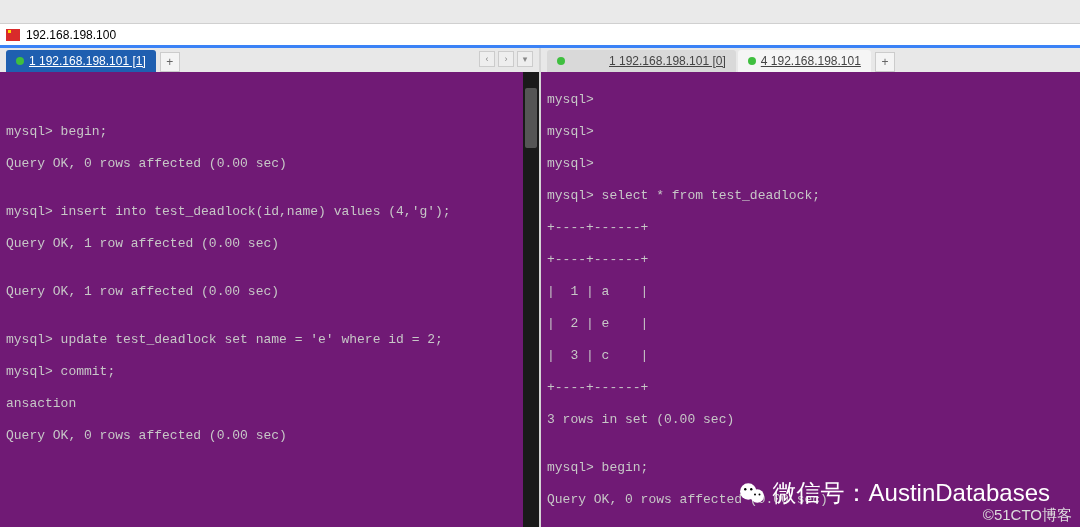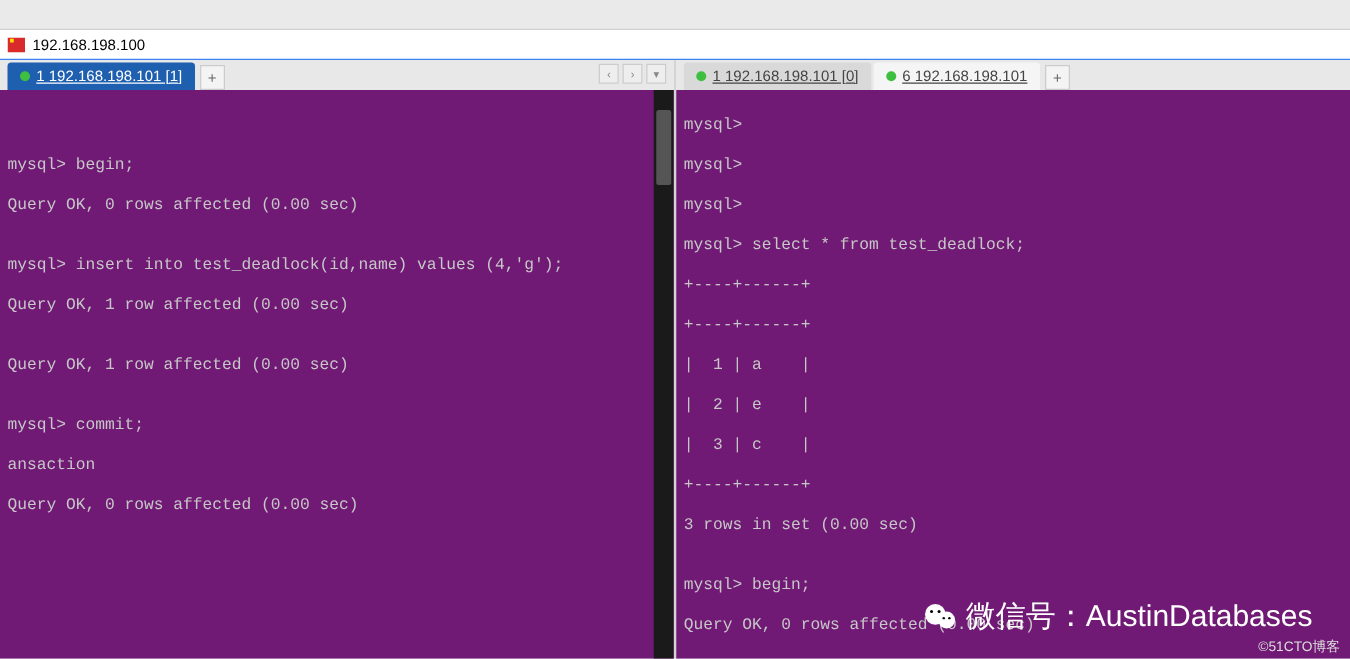--- a/index.html
+++ b/index.html
@@ -1,21 +1,21 @@
 <!DOCTYPE html>
 <html><head>
 <meta charset="utf-8">
 <style>
   * { margin:0; padding:0; box-sizing:border-box; }
   body { font-family: Arial, sans-serif; font-size:12px; background:#f0f0f0; width:1080px; height:527px; overflow:hidden; position:relative; }
 
   .top-toolbar { height:24px; background:#eaeaea; border-bottom:1px solid #d0d0d0; display:flex; align-items:center; padding:0 6px; color:#777;}
   .top-toolbar .icon { margin-right:8px; }
 
-  .addr-row { height:24px; background:#fff; border-bottom:1px solid #3b82f6; display:flex; align-items:center; padding:0 6px; }
+  .addr-row { height:24px; background:#fff; border-bottom:3px solid #3b82f6; display:flex; align-items:center; padding:0 6px; }
   .addr-row .flag { width:14px; height:12px; margin-right:6px; display:inline-block; }
   .addr-row .flag svg { width:14px; height:12px; display:block; }
 
   .panes { display:flex; height:calc(527px - 24px - 24px); }
   .pane { flex:1; display:flex; flex-direction:column; min-width:0; }
   .pane-left { border-right:2px solid #d5d5d5; }
 
   .tabbar { height:24px; background:#e8e8e8; display:flex; align-items:flex-end; padding-left:6px; position:relative; }
   .tab { height:22px; padding:0 10px; display:flex; align-items:center; margin-right:2px; border-top-left-radius:3px; border-top-right-radius:3px; cursor:pointer; font-size:12px; color:#444; background:#e0e0e0; }
   .tab .dot { width:8px; height:8px; border-radius:50%; margin-right:5px; }
@@ -29,21 +29,21 @@
 
   .terminal { flex:1; background:#701a75; color:#c7c7c7; font-family:"Consolas","Courier New",monospace; font-size:13px; line-height:16px; padding:4px 6px; overflow:hidden; white-space:pre; position:relative; }
   .tline { white-space:pre; }
   .scroll-gutter { position:absolute; top:0; right:0; width:16px; height:100%; background:#1a1a1a; }
   .scroll-gutter .arrow { width:16px; height:16px; display:flex; align-items:center; justify-content:center; color:#888; font-size:10px;}
   .scroll-gutter .thumb { position:absolute; top:16px; left:2px; width:12px; height:60px; background:#555; border-radius:2px; }
 
   .watermark { position:absolute; right:30px; bottom:18px; display:flex; align-items:center; color:#fff; font-size:24px; z-index:50; pointer-events:none; }
   .watermark .wx { width:30px; height:30px; margin-right:6px; }
   .watermark .wx svg { width:30px; height:30px; }
-  .footer-blog { position:absolute; right:8px; bottom:2px; color:#ddd; font-size:11px; z-index:50; }
+  .footer-blog { position:absolute; right:8px; bottom:2px; color:#ddd; font-size:15px; z-index:50; }
 </style>
 </head>
 <body>
 
 <div class="top-toolbar">
   <span class="icon"> </span>
 </div>
 
 <div class="addr-row">
   <span class="flag">
@@ -77,20 +77,21 @@
       </div>
 <div class="tline"></div>
 <div class="tline">mysql&gt; begin;</div>
 <div class="tline">Query OK, 0 rows affected (0.00 sec)</div>
 <div class="tline"></div>
 <div class="tline">mysql&gt; insert into test_deadlock(id,name) values (4,'g');</div>
 <div class="tline">Query OK, 1 row affected (0.00 sec)</div>
 <div class="tline"></div>
 <div class="tline">Query OK, 1 row affected (0.00 sec)</div>
 <div class="tline"></div>
+<div class="tline">mysql&gt; update test_deadlock set name = 'e' where id = 2;</div>
 <div class="tline">mysql&gt; commit;</div>
 <div class="tline">ansaction</div>
 <div class="tline">Query OK, 0 rows affected (0.00 sec)</div>
 <div class="tline"></div>
 
 
 
 
 
 
@@ -99,25 +100,25 @@
 
 <div class="tline"></div>
 
     </div>
   </div>
 
   <div class="pane">
     <div class="tabbar">
       <div class="tab" style="background:#d9d9d9;">
         <span class="dot dot-green"></span>
-        <span class="tlabel" style="text-decoration:underline;">1 192.168.198.101 [0]</span>
+        <span class="tlabel" style="text-decoration:underline;margin-left:39px;">1 192.168.198.101 [0]</span>
       </div>
       <div class="tab" style="background:#f5f5f5;">
         <span class="dot dot-green"></span>
-        <span class="tlabel" style="text-decoration:underline;">6 192.168.198.101</span>
+        <span class="tlabel" style="text-decoration:underline;">4 192.168.198.101</span>
       </div>
       <div class="tab-add">+</div>
     </div>
     <div class="terminal">
 <div class="tline">mysql&gt;</div>
 <div class="tline">mysql&gt;</div>
 <div class="tline">mysql&gt;</div>
 <div class="tline">mysql&gt; select * from test_deadlock;</div>
 <div class="tline">+----+------+</div>
 <div class="tline">+----+------+</div>

